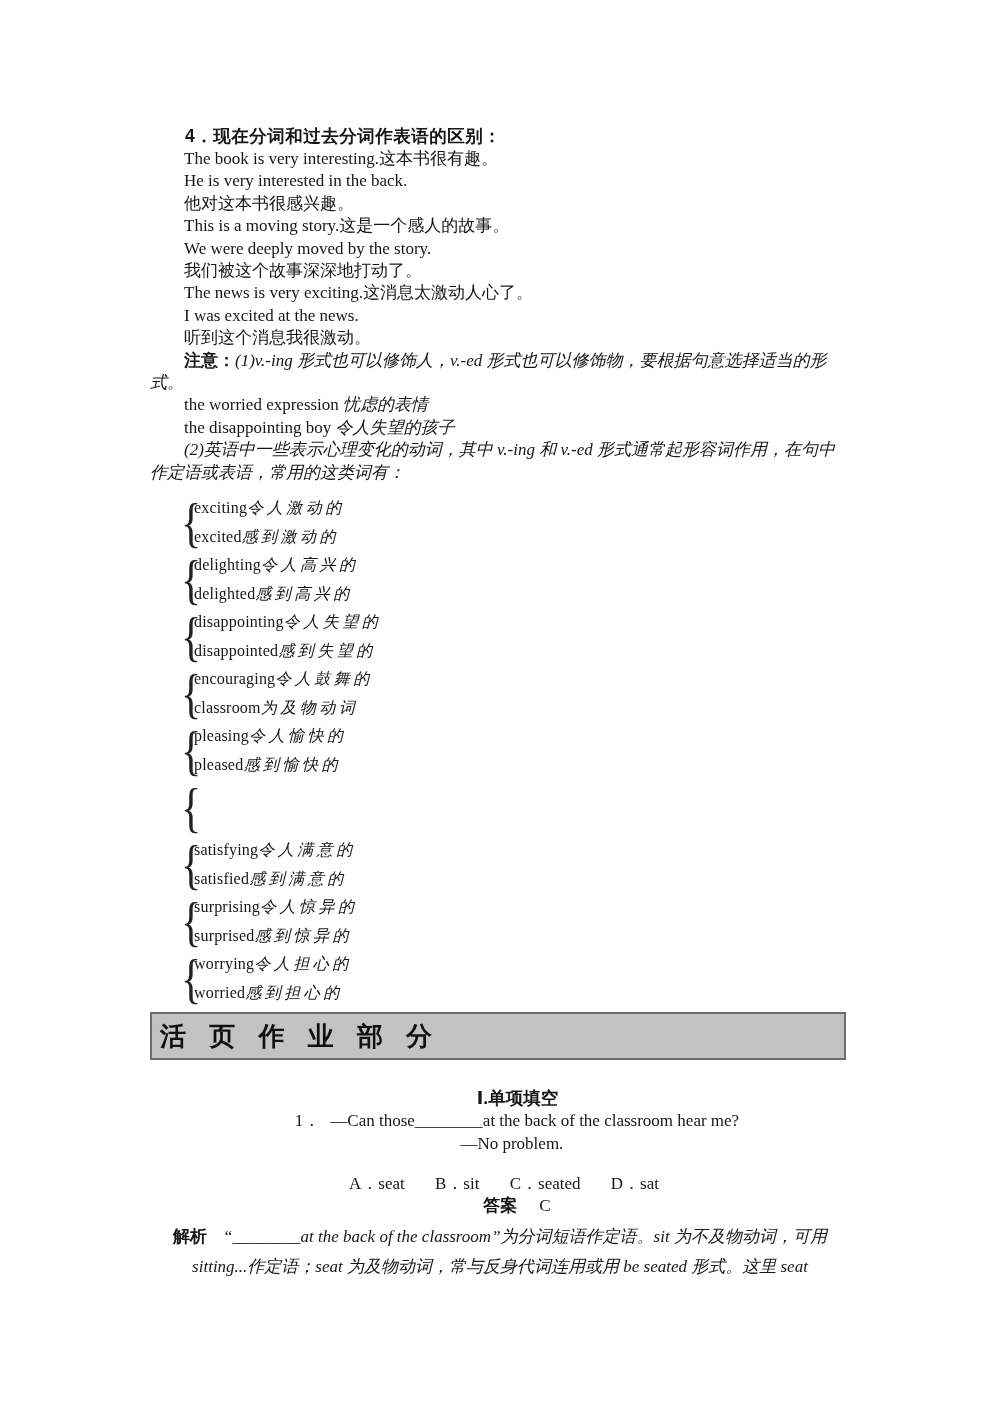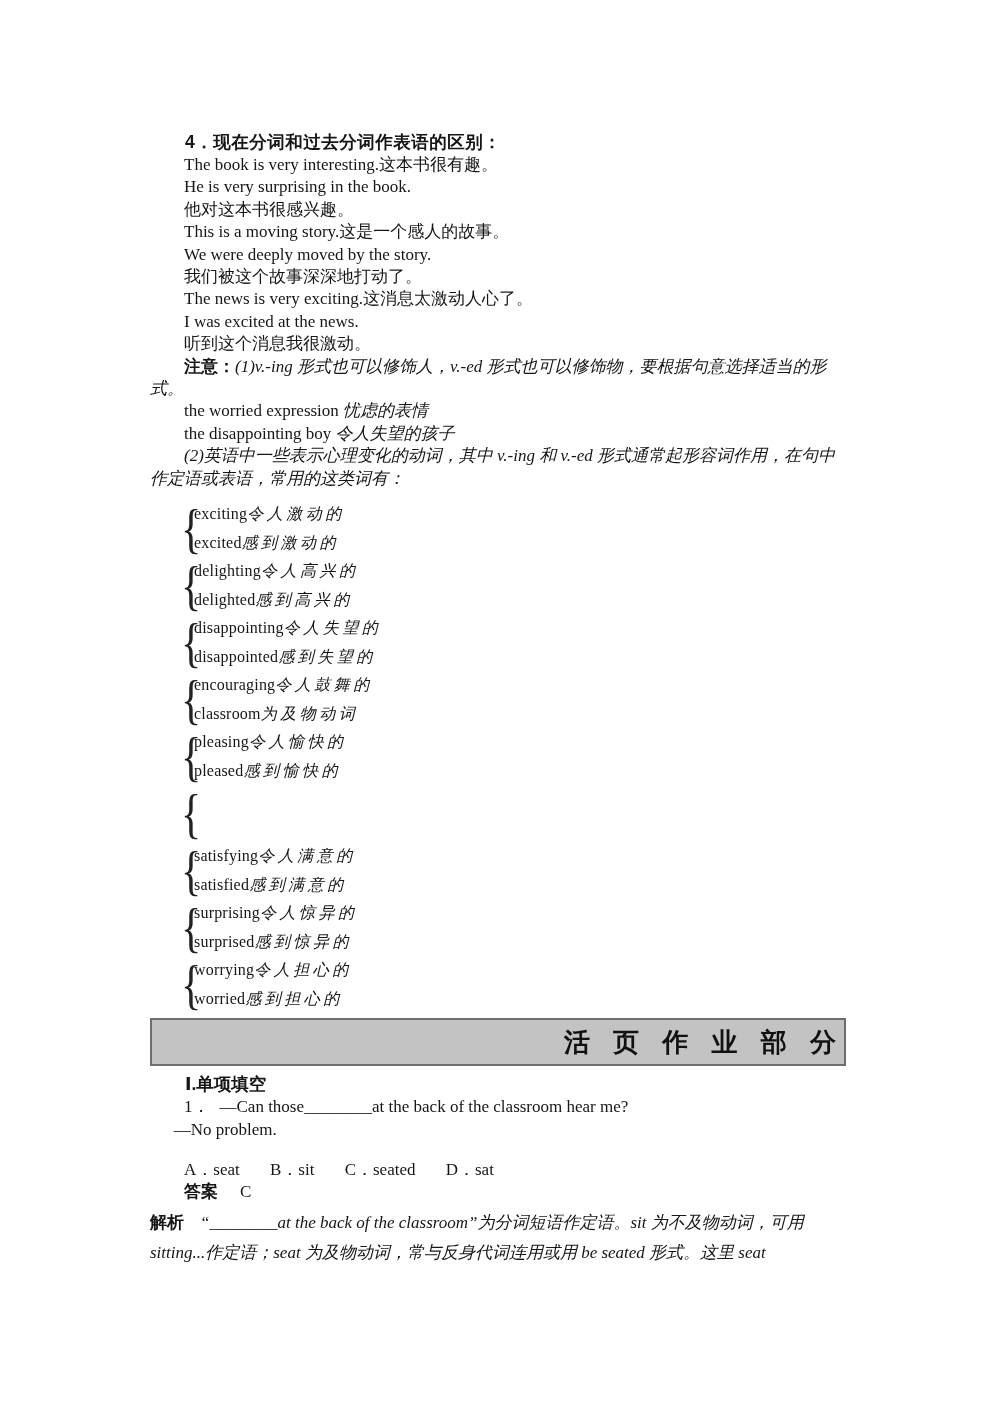--- a/index.html
+++ b/index.html
@@ -2,21 +2,21 @@
 <html><head>
 <meta charset="utf-8">
 <style>
   * { margin:0; padding:0; box-sizing:border-box; }
   html,body { background:#ffffff; }
   .page {
     position:relative; width:1000px; height:1414px; background:#fff;
     font-family:"Liberation Serif","DejaVu Serif",serif;
     font-size:17px; color:#161616; overflow:hidden;
   }
-  .content { position:absolute; left:150px; top:130px; width:700px; }
+  .content { position:absolute; left:150px; top:124px; width:700px; }
 
   .line, .para { line-height:22.4px; }
   .indent { text-indent:2em; }
   .hei { font-family:"Liberation Sans","DejaVu Sans",sans-serif; font-weight:bold; font-style:normal; }
   .kai { font-style:italic; }
   .serif-up { font-style:normal; }
 
   .heading { line-height:24px; font-size:17.5px; letter-spacing:0.5px; }
 
   .pairs { margin-top:10px; }
@@ -26,28 +26,28 @@
     font-size:42px; font-weight:400; transform:scaleY(1.32); transform-origin:center;
     line-height:1; color:#222; flex:0 0 auto;
   }
   .pair-lines { line-height:28.5px; font-size:16px; }
   .pair-line .en { letter-spacing:0.2px; }
   .pair-line .zh { letter-spacing:3.5px; }
 
   .banner {
     margin-top:5px; margin-left:0; width:696px; height:48px;
     background:#c3c3c3; border:2px solid #6e6e6e;
-    display:flex; align-items:center; justify-content:flex-end;
+    display:flex; align-items:center; justify-content:flex-start;
   }
   .banner-title {
     font-family:"Liberation Sans","DejaVu Sans",sans-serif; font-weight:bold;
     font-size:26px; color:#111; letter-spacing:8px; padding-left:8px;
   }
 
-  .exercise { margin-top:6px; }
+  .exercise { margin-top:26px;text-align:center; }
   .ex-heading { line-height:24px; font-size:17.5px; }
   .q-line { line-height:22.4px; }
   .q-label { margin-right:10px; }
   .dialog2 { text-indent:1.4em; }
   .options { margin-top:18px; line-height:22.4px; text-indent:2em; }
   .opt { margin-right:26px; }
   .answer-line { line-height:22.4px; text-indent:2em; }
   .answer-label { margin-right:22px; }
   .analysis { margin-top:4px; line-height:30px; }
   .analysis-label { margin-right:16px; }
@@ -55,21 +55,21 @@
 </head>
 <body>
 
 <div class="page">
   <div class="content">
 
     <div class="heading hei indent">4．现在分词和过去分词作表语的区别：</div>
 
 
     <div class="line indent">The book is very interesting.这本书很有趣。</div>
-    <div class="line indent">He is very surprising in the book.</div>
+    <div class="line indent">He is very interested in the back.</div>
     <div class="line indent">他对这本书很感兴趣。</div>
     <div class="line indent">This is a moving story.这是一个感人的故事。</div>
     <div class="line indent">We were deeply moved by the story.</div>
     <div class="line indent">我们被这个故事深深地打动了。</div>
     <div class="line indent">The news is very exciting.这消息太激动人心了。</div>
     <div class="line indent">I was excited at the news.</div>
     <div class="line indent">听到这个消息我很激动。</div>
 
     <div class="para indent"><span class="hei">注意：</span><span class="kai">(1)v.-ing 形式也可以修饰人，v.-ed 形式也可以修饰物，要根据句意选择适当的形式。</span></div>
 

